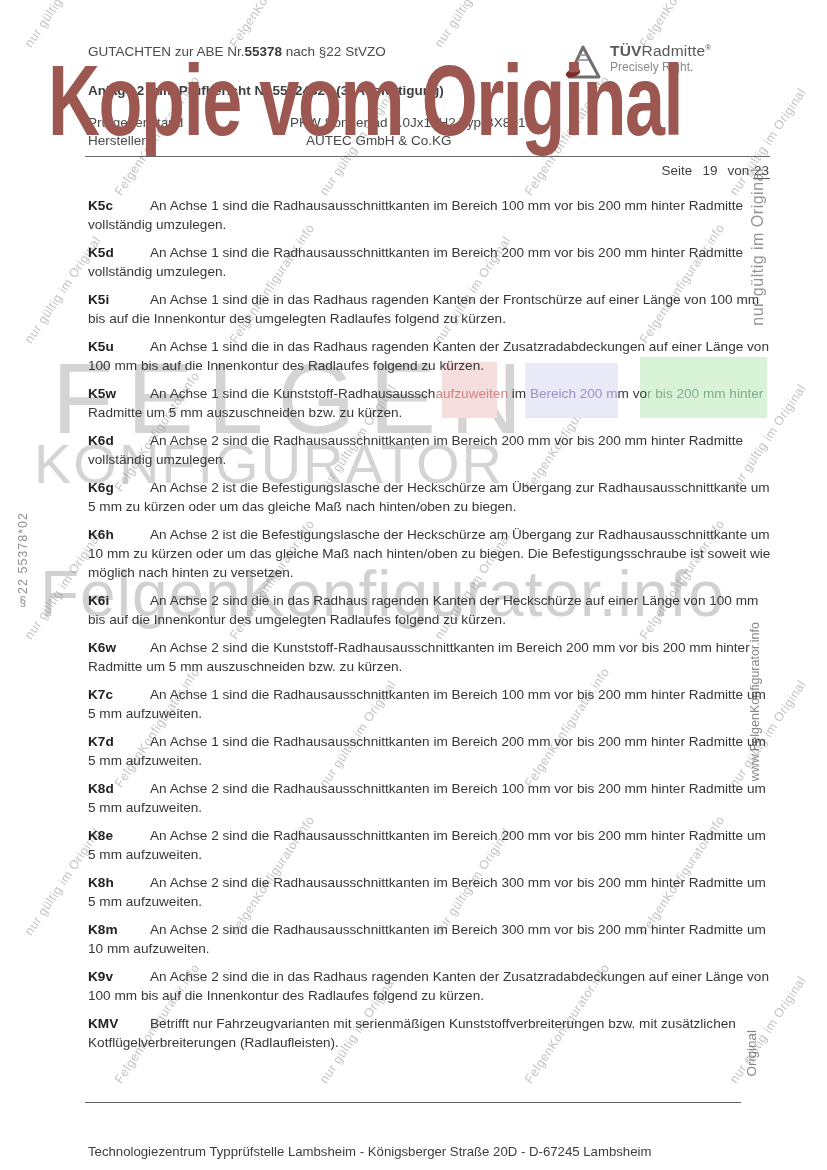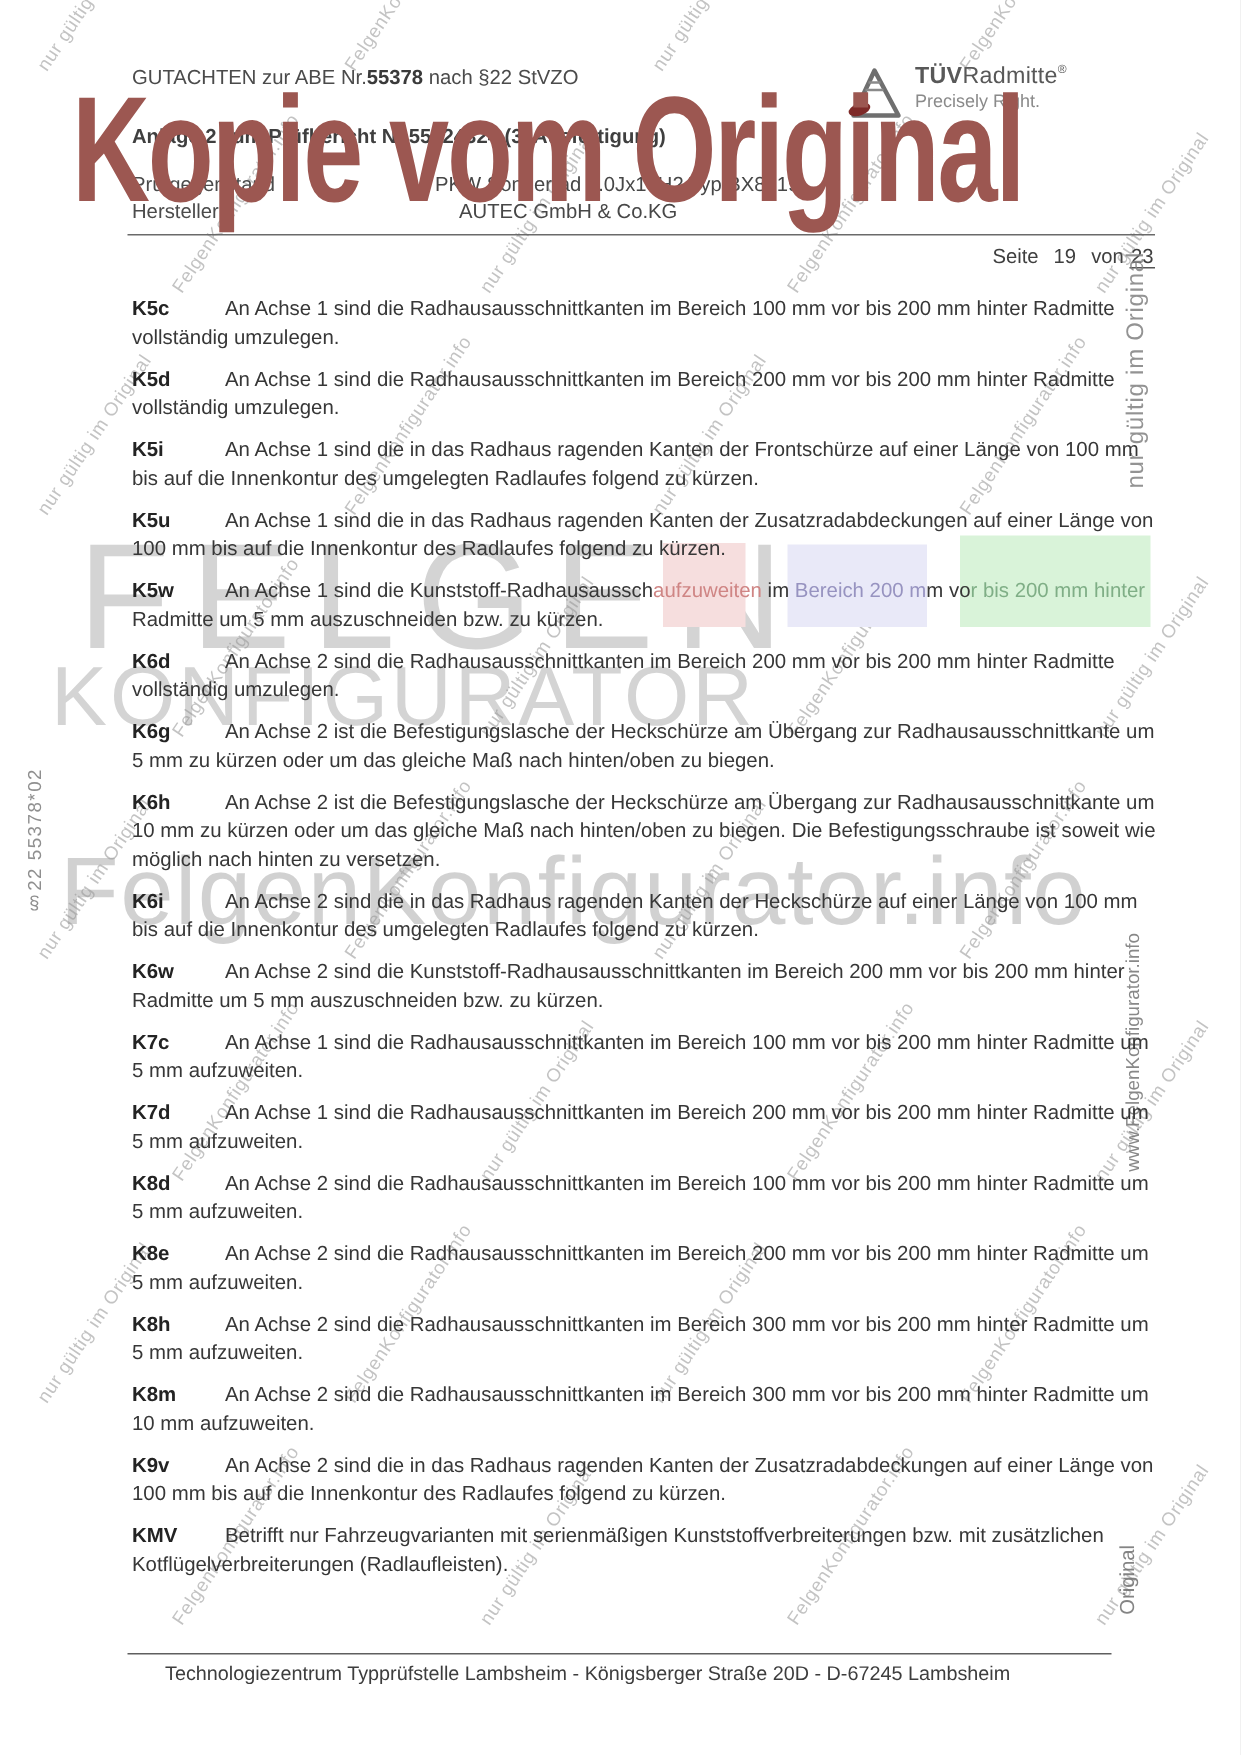--- a/index.html
+++ b/index.html
@@ -29,21 +29,21 @@
   
   .body-area{position:absolute;left:88px;top:196px;width:684px;z-index:3;}
   p.item{margin:0 0 9px 0;font-size:13.6px;line-height:19px;color:#373737;}
   p.item .lbl{display:inline-block;width:62px;font-weight:bold;color:#232323;}
   .seg-red{color:#cf8584;}
   .seg-purple{color:#9793c0;}
   .seg-green{color:#7fae86;}
   .hl{position:absolute;z-index:1;}
   
   .rule-bottom{position:absolute;left:85px;top:1102px;width:656px;height:1px;background:#5f5f5f;}
-  .footer-text{position:absolute;left:88px;top:1108px;font-size:13.2px;color:#3d3d3d;white-space:nowrap;z-index:3;margin-left:22px;}
+  .footer-text{position:absolute;left:88px;top:1144px;font-size:13.2px;color:#3d3d3d;white-space:nowrap;z-index:3;}
   
   .wm-stamp{
     position:absolute;left:48px;top:48px;z-index:9;
     font-size:100px;font-weight:bold;line-height:1.05;white-space:nowrap;
     color:rgba(156,87,81,.88);letter-spacing:-2px;
     transform:scaleX(.72);transform-origin:left top;
   }
   .wm-big{position:absolute;color:#9a9a9a;opacity:.42;white-space:nowrap;z-index:1;line-height:1;}
   .wm-big1{left:52px;top:348px;font-size:100px;letter-spacing:14px;}
   .wm-big2{left:34px;top:436px;font-size:56px;letter-spacing:2px;}

